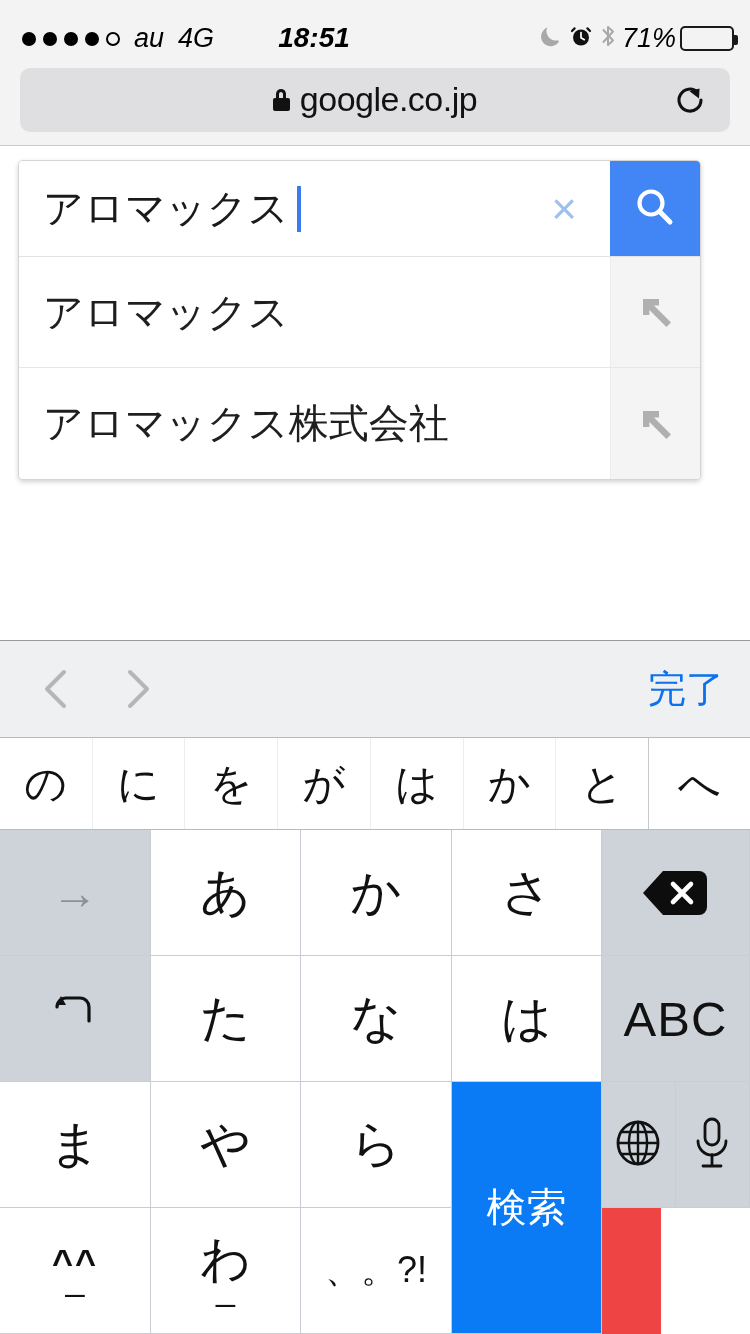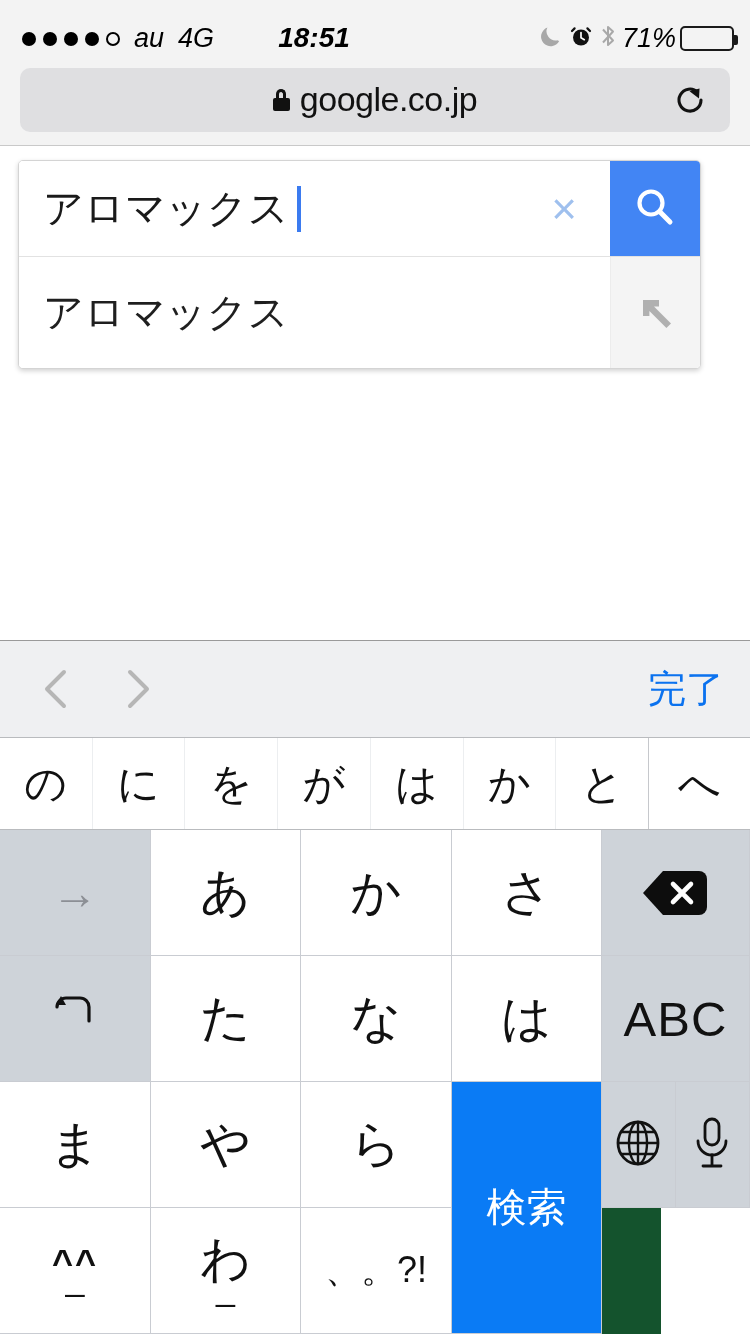--- a/index.html
+++ b/index.html
@@ -104,21 +104,21 @@
     font-size:40px; color:#1f1f1f; white-space:nowrap; min-width:0;
   }
   .suggest-arrow{
     width:90px; background:#f4f4f4; border-left:1px solid #ececec;
     display:flex; align-items:center; justify-content:center; flex-shrink:0;
   }
 
   
   .kbd{
     position:absolute; left:0; bottom:0; width:661px; height:694px;
-    background:#14532d;
+    background:#ef4444;
   }
   .kbd-toolbar{
     height:98px; width:750px; background:#eff0f2;
     border-top:1px solid #9a9a9a; border-bottom:1px solid #b9bbbe;
     display:flex; align-items:center; position:relative;
   }
   .chev{ width:58px; height:58px; margin-left:22px; }
   .chev:first-of-type{ margin-left:28px; }
   .done{
     position:absolute; right:26px; font-size:38px; color:#0b72ef;
@@ -255,20 +255,28 @@
 
     <div class="suggest">
       <div class="suggest-text">アロマックス</div>
       <div class="suggest-arrow">
         <svg width="46" height="46" viewBox="0 0 46 46">
           <path d="M10 10h16v6.5H21l17 17-4.6 4.6-17-17V26H10z" fill="#b0b0b0"></path>
         </svg>
       </div>
     </div>
 
+    <div class="suggest">
+      <div class="suggest-text">アロマックス株式会社</div>
+      <div class="suggest-arrow">
+        <svg width="46" height="46" viewBox="0 0 46 46">
+          <path d="M10 10h16v6.5H21l17 17-4.6 4.6-17-17V26H10z" fill="#b0b0b0"></path>
+        </svg>
+      </div>
+    </div>
 
   </div>
 
   <div class="kbd">
 
     <div class="kbd-toolbar">
       <span class="chev">
         <svg width="58" height="58" viewBox="0 0 58 58">
           <path d="M36 12 19 29l17 17" stroke="#b6b6b6" stroke-width="4" fill="none" stroke-linecap="round" stroke-linejoin="round"></path>
         </svg>

